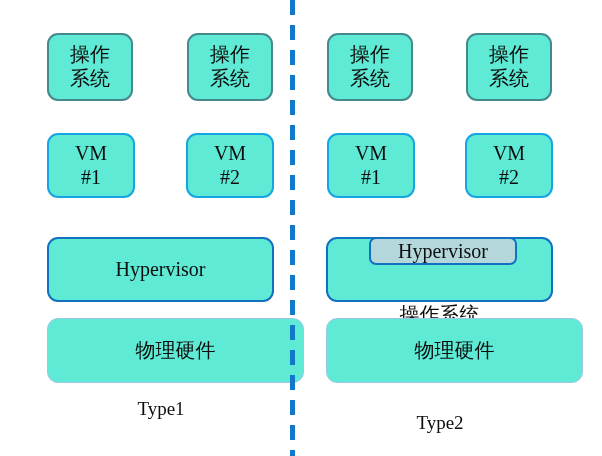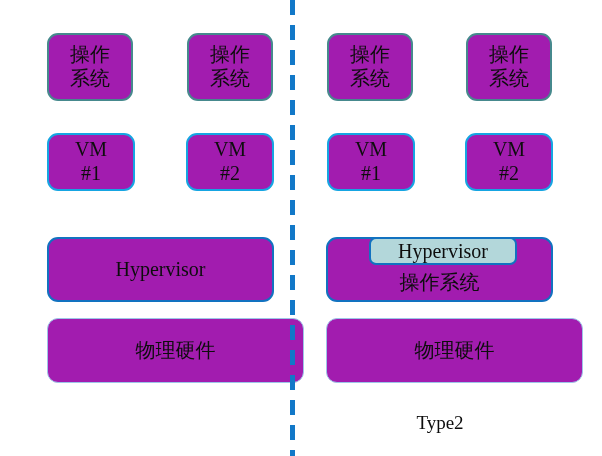--- a/index.html
+++ b/index.html
@@ -13,21 +13,21 @@
   #canvas {
     position: relative;
     width: 602px;
     height: 456px;
     background: #ffffff;
     overflow: hidden;
   }
   .box {
     position: absolute;
     box-sizing: border-box;
-    background: #a21caf;
+    background: #5eead4;
     display: flex;
     flex-direction: column;
     align-items: center;
     justify-content: center;
     text-align: center;
     color: #0d0d0d;
     line-height: 1.18;
   }
   
   .os-box {
@@ -36,21 +36,21 @@
     border: 2px solid #46898d;
     border-radius: 11px;
     font-size: 20px;
   }
   .os-box .line {
     display: block;
   }
   
   .vm-box {
     width: 88px;
-    height: 58px;
+    height: 65px;
     border: 2px solid #16a5e2;
     border-radius: 11px;
     font-size: 20px;
   }
   .vm-box .line {
     display: block;
   }
   
   .hyper-box {
     width: 227px;
@@ -83,20 +83,21 @@
     color: #0d0d0d;
     line-height: 1;
   }
   .host-os-text {
     position: absolute;
     width: 227px;
     text-align: center;
     font-size: 20px;
     color: #0d0d0d;
     line-height: 1;
+    margin-top: 32px;
   }
   
   .caption {
     position: absolute;
     width: 160px;
     text-align: center;
     font-size: 19px;
     color: #0d0d0d;
     line-height: 1;
   }
@@ -144,20 +145,21 @@
   </div>
 
   <div class="box hyper-box" style="left:47px; top:237px;">
     <span>Hypervisor</span>
   </div>
 
   <div class="box hw-box" style="left:47px; top:318px;">
     <span>物理硬件</span>
   </div>
 
+  <div class="caption" style="left:81px; top:399px;">Type1</div>
 
   <div class="divider"></div>
 
   <div class="box os-box" style="left:327px; top:33px;">
     <span class="line">操作</span>
     <span class="line">系统</span>
   </div>
 
   <div class="box os-box" style="left:466px; top:33px;">
     <span class="line">操作</span>

